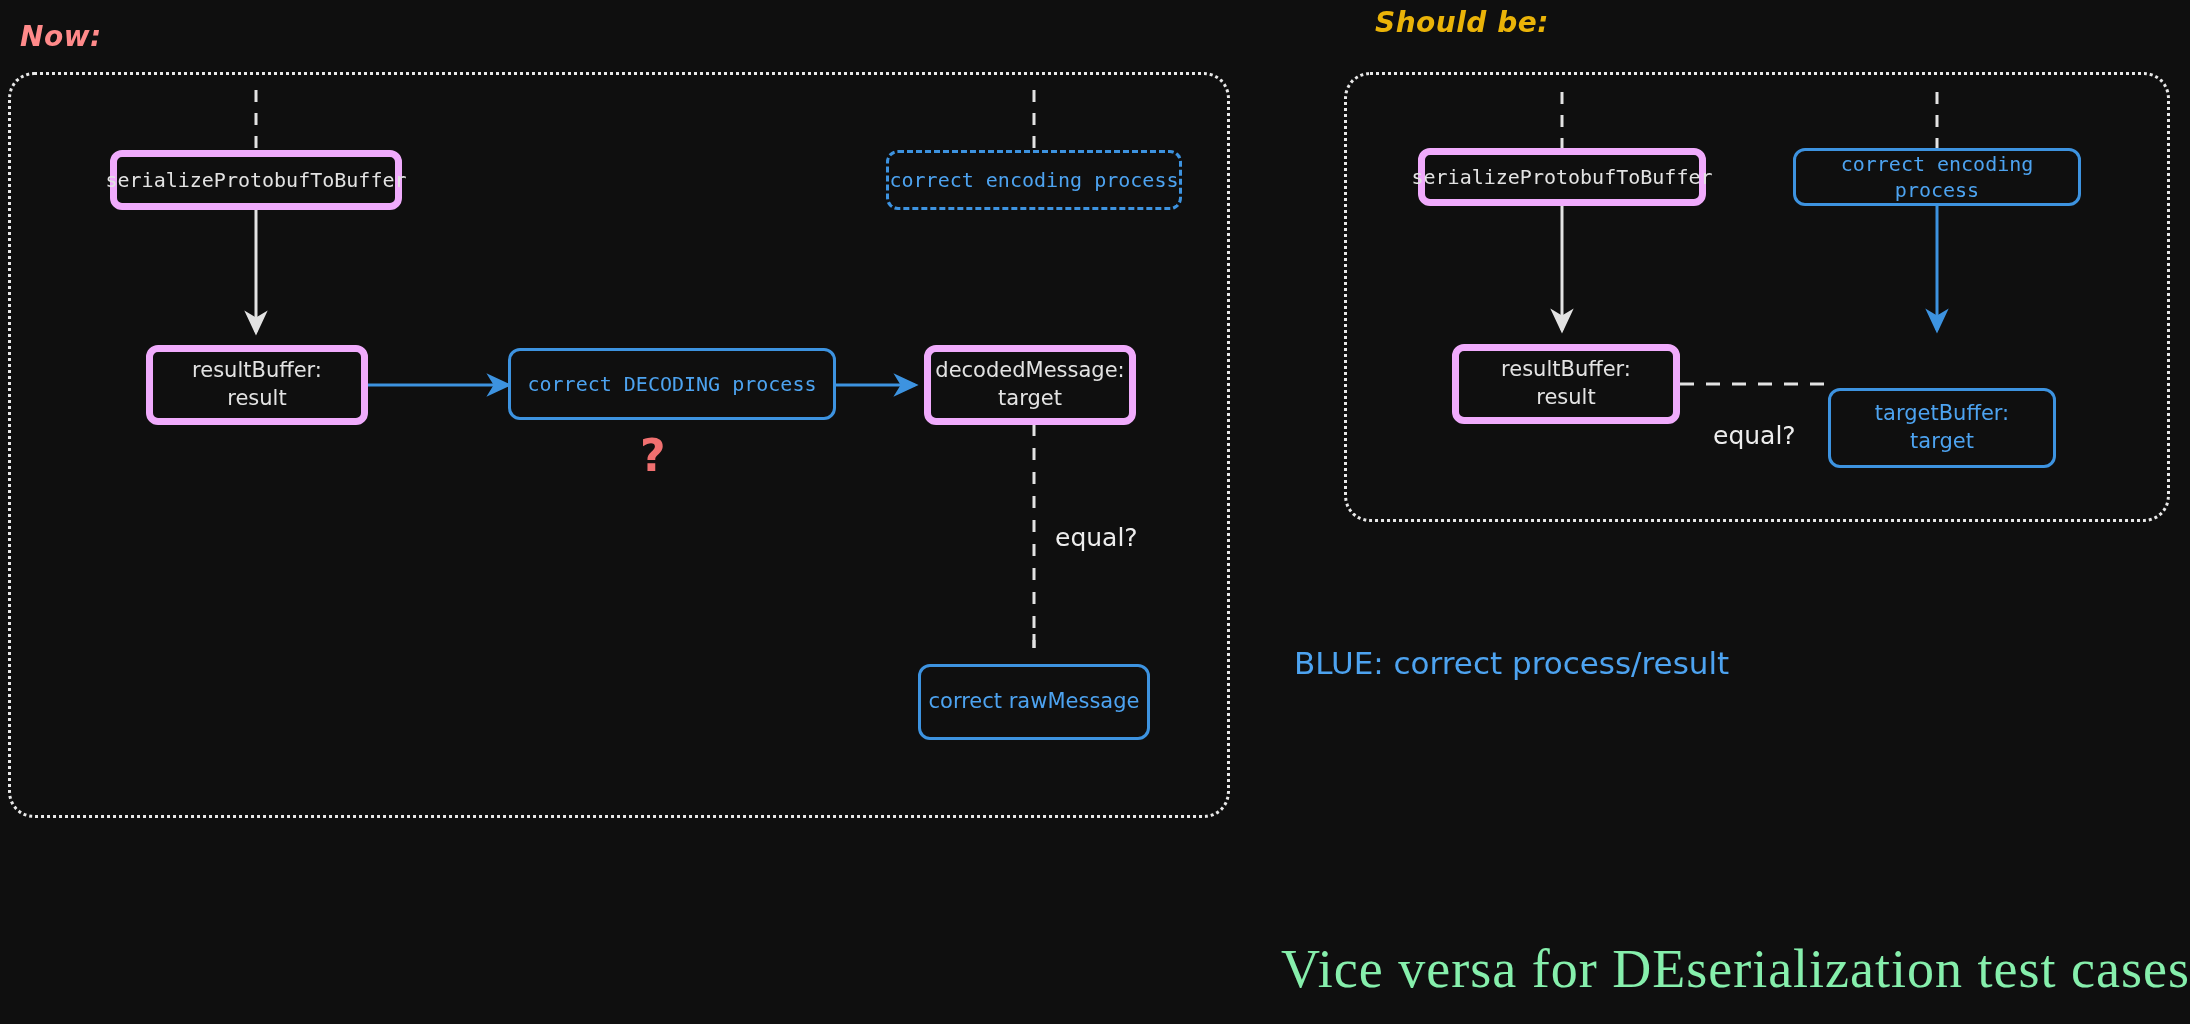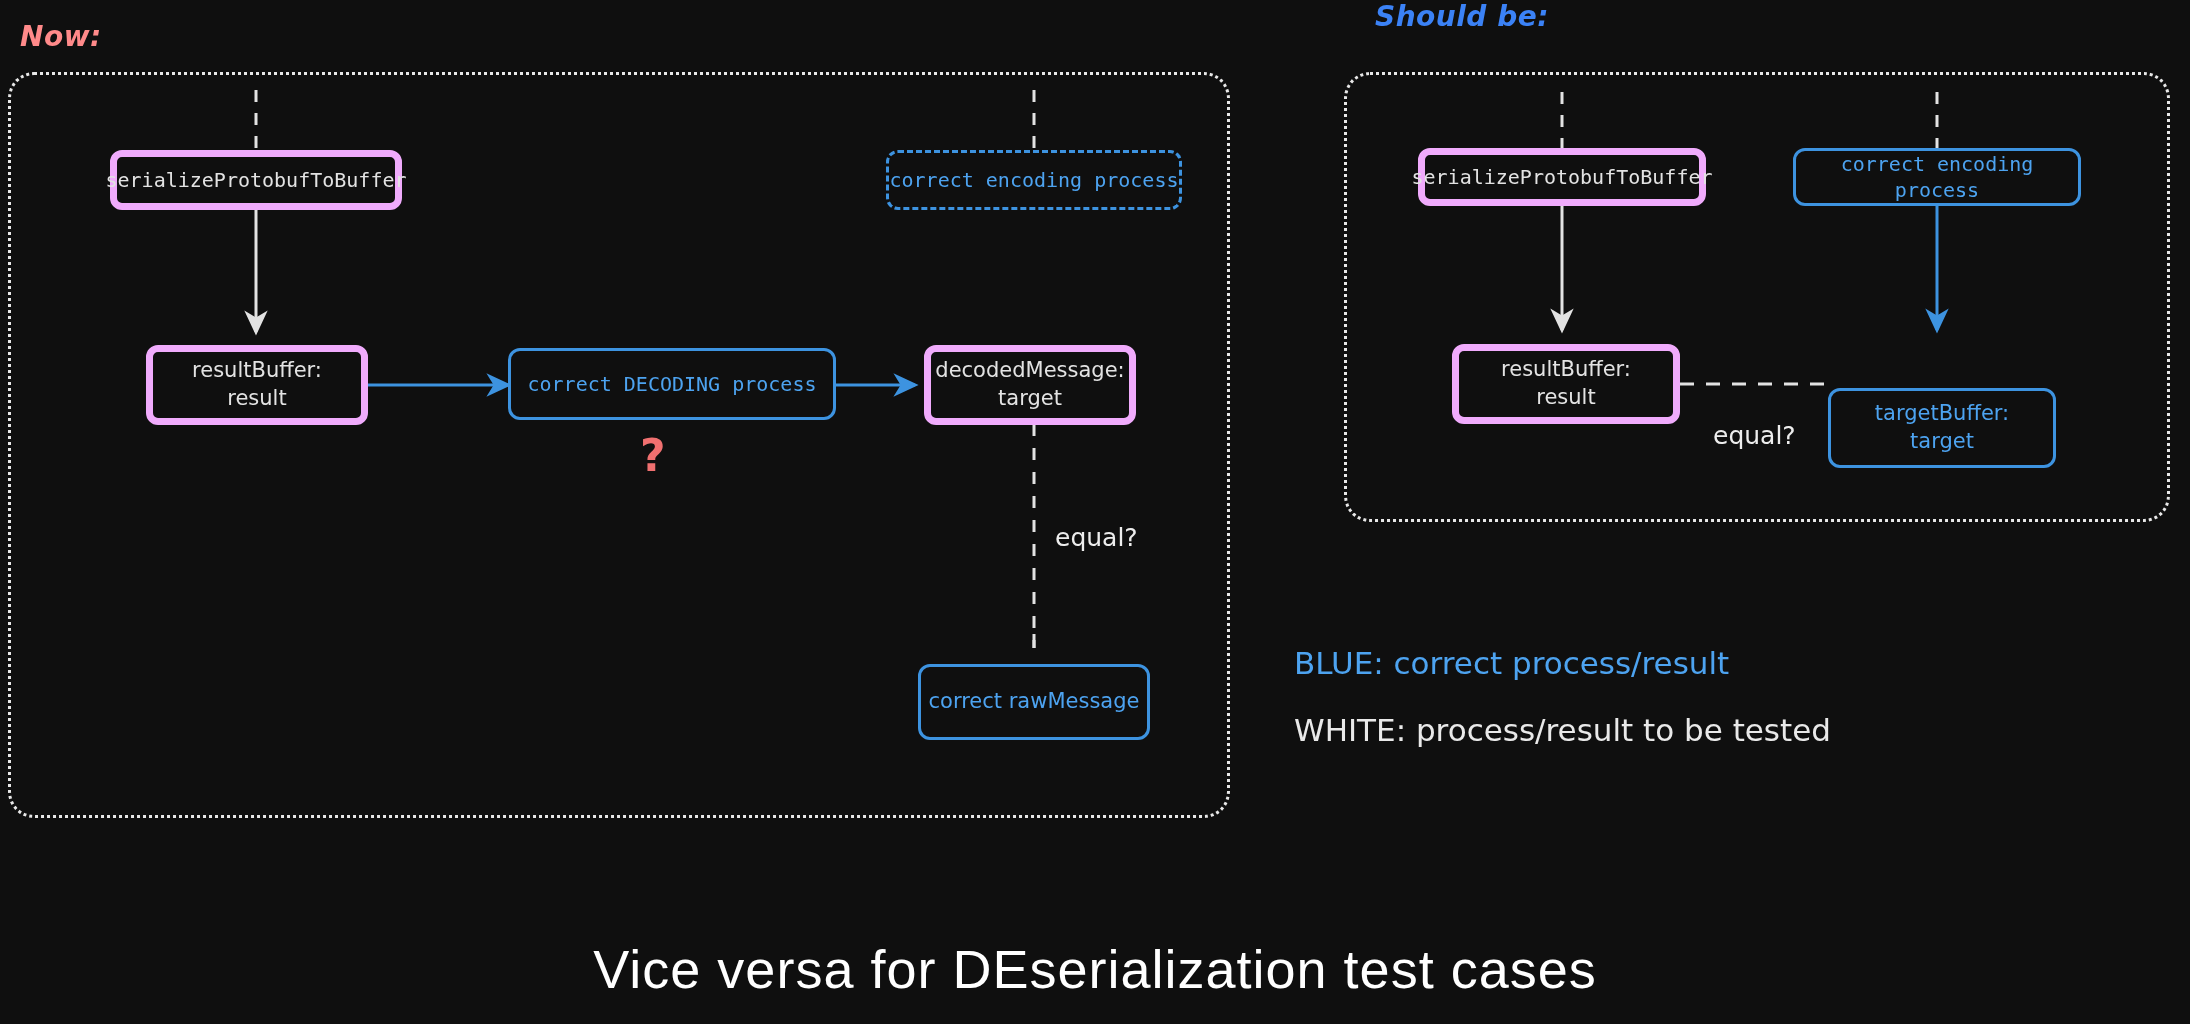--- a/index.html
+++ b/index.html
@@ -30,21 +30,21 @@
   
   .heading {
     position: absolute;
     font-style: italic;
     font-weight: bold;
     font-size: 28px;
     letter-spacing: 0.5px;
     white-space: nowrap;
   }
   #now-label   { left: 20px;  top: 6px;  color: #ff8a8a; margin-top: 14px; }
-  #should-label{ left: 1375px;top: 0;  color: #3b82f6; }
+  #should-label{ left: 1375px;top: 6px;  color: #eab308; }
 
   
   .group-box {
     position: absolute;
     border: 3px dotted #e8e8e8;
     border-radius: 26px;
     box-sizing: border-box;
     background: transparent;
   }
   #group-now   { left: 8px;   top: 72px;  width: 1222px; height: 746px; }
@@ -93,24 +93,24 @@
     font-family: "DejaVu Sans", sans-serif;
   }
   #legend-blue  { left: 1294px; top: 645px; color: #4da3f0; }
   #legend-white { left: 1294px; top: 712px; color: #e9e9e9; }
 
   #caption {
     position: absolute;
     left: 0;
     top: 938px;
     width: 2190px;
-    text-align: center;
+    text-align: right;
     font-size: 54px;
-    color: #ffffff;
-    font-family: Liberation Sans, sans-serif;
+    color: #86efac;
+    font-family: Liberation Serif, serif;
     letter-spacing: 1px;
     white-space: nowrap;
   }
 </style>
 </head>
 <body>
 
 <div id="stage">
 
   <div class="heading" id="now-label">Now:</div>
@@ -181,17 +181,16 @@
 target</div>
 
   <div class="ftext" id="qmark">?</div>
 
   <div class="ftext" id="equal-left">equal?</div>
 
   <div class="ftext" id="equal-right">equal?</div>
 
   <div class="legend-line" id="legend-blue">BLUE: correct process/result</div>
 
-  <div class="legend-line" id="legend-white">WHITE: process/result to be tested</div>
 
   <div id="caption">Vice versa for DEserialization test cases</div>
 
 </div>
 
 </body></html>

